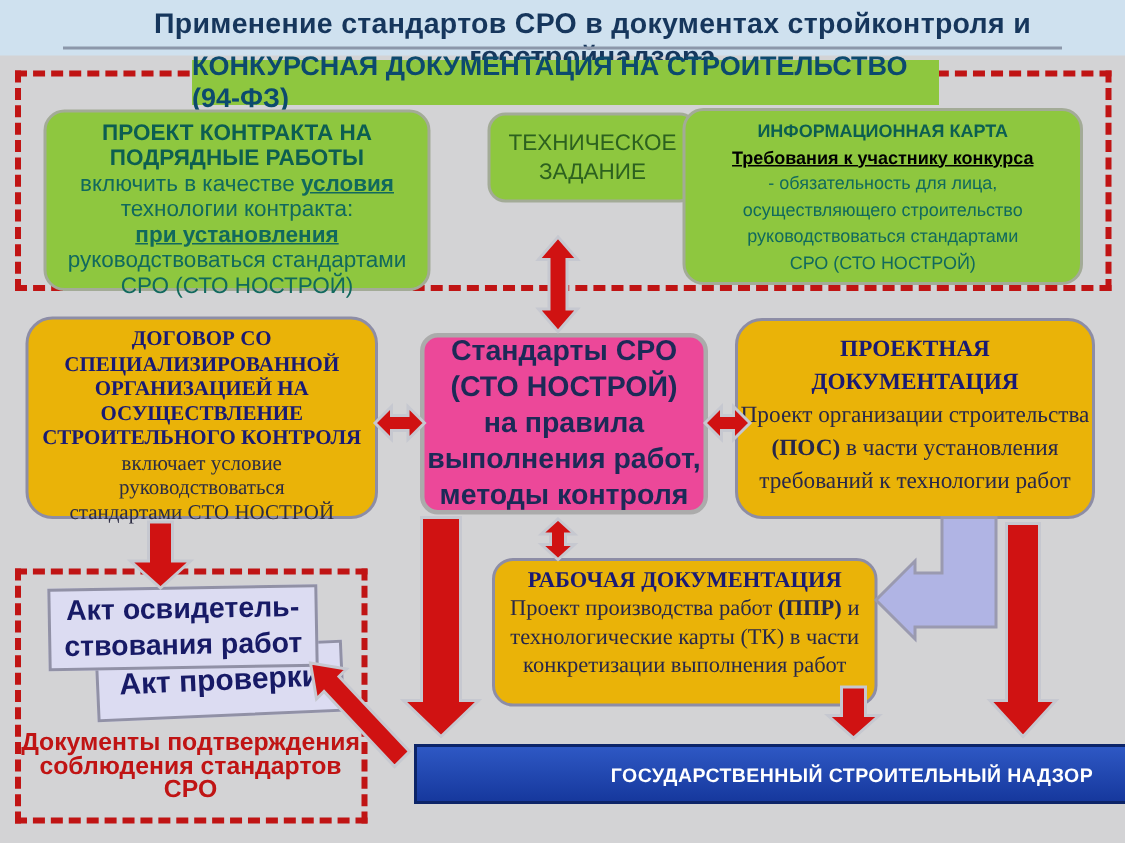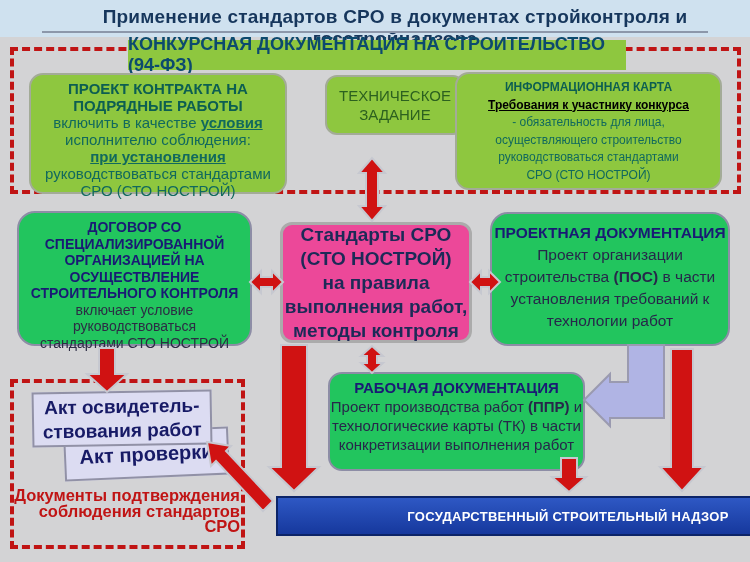--- a/index.html
+++ b/index.html
@@ -23,38 +23,38 @@
   .gbox1 .hd{font-weight:bold;color:#0c5e51;}
   .gbox-tz{left:303px;top:75px;width:140px;height:60px;border-radius:12px;display:flex;align-items:center;justify-content:center;
     font-size:15px;line-height:19px;font-weight:normal;color:#2c611f;white-space:pre-line;margin-left:22px;}
   .gbox3{left:455px;top:72px;width:267px;height:118px;border-radius:14px;padding-top:5px;
     font-size:12px;line-height:17.5px;color:#11695d;}
   .gbox3 .hd{font-weight:bold;color:#0c5e51;}
   .gbox3 .sub{font-weight:bold;text-decoration:underline;color:#000000;}
   .u{font-weight:bold;text-decoration:underline;}
   .pre{white-space:pre-line;}
   
-  .pbox{background:#22c55e;border:2px solid#8d8da6;border-radius:18px;z-index:3;text-align:center;}
+  .pbox{background:#eab308;border:2px solid#8d8da6;border-radius:18px;z-index:3;text-align:center;font-family:Liberation Serif, serif;}
   .dogovor{left:17px;top:211px;width:235px;height:135px;padding-top:6px;font-size:14px;line-height:16.5px;}
   .dogovor .hd{font-weight:bold;color:#191a74;}
   .dogovor .bd{color:#2c2c44;}
   .project{left:490px;top:212px;width:240px;height:134px;padding-top:8px;font-size:15.5px;line-height:22px;color:#27274a;}
   .project .hd{font-weight:bold;color:#191a74;font-size:15.5px;}
   .work{left:328px;top:372px;width:257px;height:99px;border-radius:14px;padding-top:4px;font-size:15px;line-height:19px;color:#27274a;}
   .work .hd{font-weight:bold;color:#191a74;}
   .b{font-weight:bold;}
   
   .pink{left:280px;top:222px;width:192px;height:121px;background:#ec4899;border:3px solid #ababab;border-radius:12px;z-index:3;
     display:flex;align-items:center;justify-content:center;text-align:center;font-size:19px;line-height:24px;font-weight:bold;color:#1c2a57;white-space:pre-line;}
   
   .act{background:#dcdcf2;border:2px solid #9191a6;z-index:3;display:flex;align-items:center;justify-content:center;
     text-align:center;font-weight:bold;color:#171a66;}
   .act1{left:32px;top:391px;width:180px;height:55px;font-size:19px;line-height:24px;transform:rotate(-1deg);white-space:pre-line;z-index:4;}
   .act2{left:64px;top:430px;width:165px;height:48px;font-size:20px;transform:rotate(-2.5deg);}
-  .acts-caption{left:14px;top:488px;width:226px;text-align:right;font-size:16.5px;line-height:15.5px;font-weight:bold;color:#c01414;white-space:pre-line;z-index:3;}
+  .acts-caption{left:14px;top:488px;width:226px;text-align:center;font-size:16.5px;line-height:15.5px;font-weight:bold;color:#c01414;white-space:pre-line;z-index:3;}
   
   .bluebar{left:276px;top:496px;width:584px;height:40px;background:linear-gradient(#2e58c4,#16389d);border:2px solid #0c2468;z-index:3;
     display:flex;align-items:center;justify-content:center;font-size:13px;font-weight:bold;color:#ffffff;letter-spacing:.3px;}
   
   #arrows{position:absolute;left:0;top:0;width:750px;height:562px;z-index:10;pointer-events:none;}
   .ar{fill:#d01212;stroke:#c6c8d0;stroke-width:2;}
   .al{fill:#b0b4e4;stroke:#9a9ab0;stroke-width:2;}
 </style>
 </head>
 <body>
@@ -66,21 +66,21 @@
   <div class="abs title-rule"></div>
 
   <div class="abs dashed frame-top"></div>
   <div class="abs green-header">КОНКУРСНАЯ ДОКУМЕНТАЦИЯ НА СТРОИТЕЛЬСТВО (94-ФЗ)</div>
 
   <div class="abs gbox gbox1">
     <div class="hd pre">ПРОЕКТ КОНТРАКТА НА
 ПОДРЯДНЫЕ РАБОТЫ</div>
     <div>
       <span>включить в качестве </span><span class="u">условия</span><br>
-      <span>исполнителю соблюдения:</span><br>
+      <span>технологии контракта:</span><br>
       <span class="u">при установления</span><br>
       <span>руководствоваться стандартами СРО (СТО НОСТРОЙ)</span>
     </div>
   </div>
 
   <div class="abs gbox gbox-tz">ТЕХНИЧЕСКОЕ
 ЗАДАНИЕ</div>
 
   <div class="abs gbox gbox3">
     <div class="hd">ИНФОРМАЦИОННАЯ  КАРТА</div>

